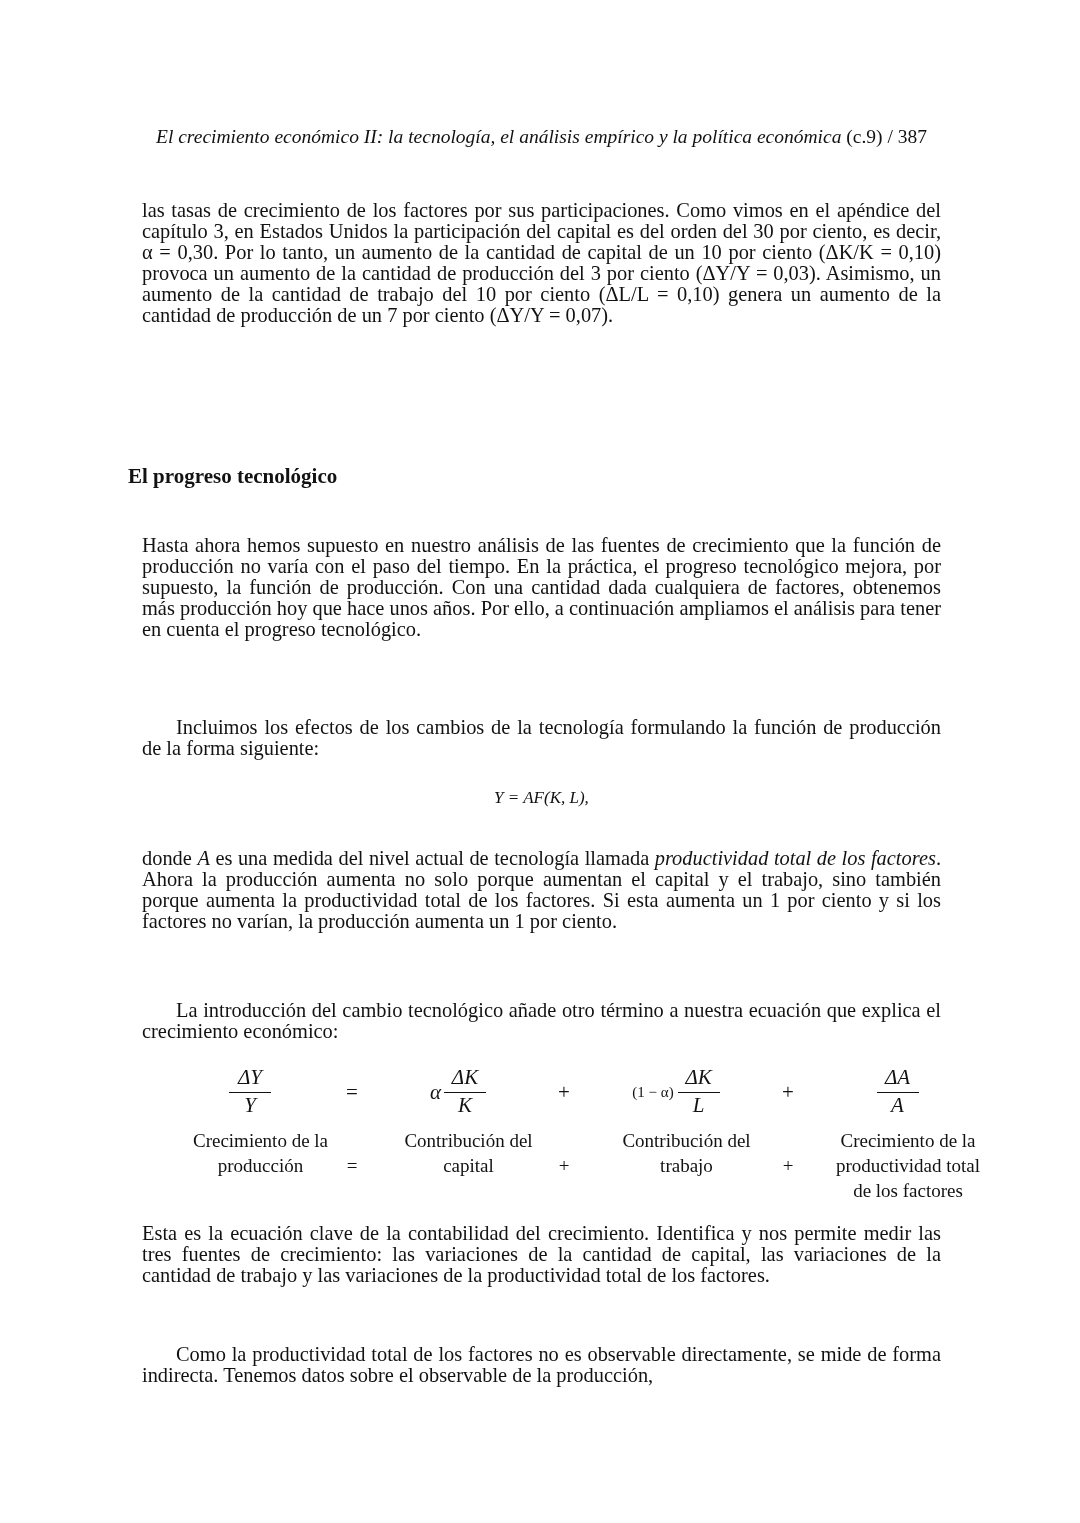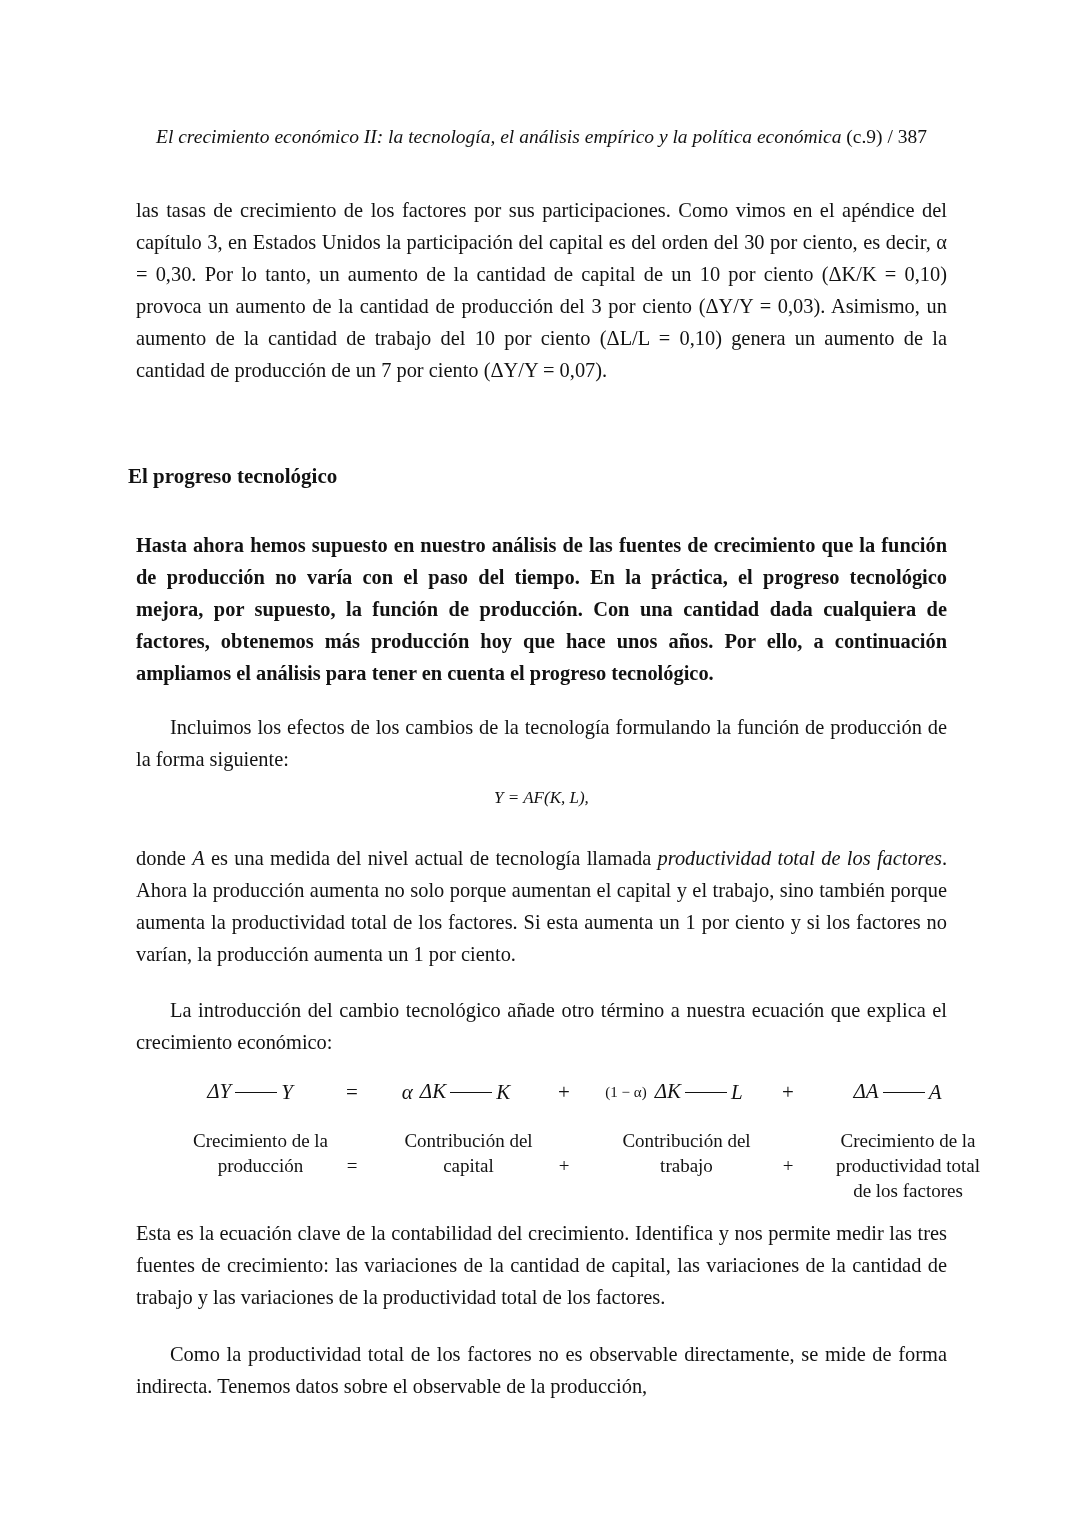--- a/index.html
+++ b/index.html
@@ -50,23 +50,23 @@
     font-style: normal;
   }
 
   
   .body-block {
     position: absolute;
     left: 0;
     width: 827px;
   }
   p.para {
-    margin: 8px;
+    margin: 14px;
     font-size: 20.4px;
-    line-height: 32px;
+    line-height: 21px;
     text-align: justify;
     text-justify: inter-word;
     hyphens: manual;
     -webkit-hyphens: manual;
   }
   p.para.indent {
     text-indent: 34px;
   }
   p.para.lastline-left {
     text-align-last: left;
@@ -95,21 +95,21 @@
 
   
   .growth-eq {
     position: absolute;
     left: 0;
     width: 827px;
   }
 
   .frac {
     display: inline-flex;
-    flex-direction: row;
+    flex-direction: column;
     align-items: center;
     font-style: italic;
     font-size: 21px;
     line-height: 1.02;
     vertical-align: middle;
   }
   .frac .num {
     padding: 0 4px 1px 4px;
   }
   .frac .bar {
@@ -190,21 +190,21 @@
     </div>
 
     <div class="body-block" style="top:186px;">
       <p class="para lastline-left">las tasas de crecimiento de los factores por sus participaciones. Como vimos en el apéndice del capítulo 3, en Estados Unidos la participación del capital es del orden del 30 por ciento, es decir, α = 0,30. Por lo tanto, un aumento de la cantidad de capital de un 10 por ciento (ΔK/K = 0,10) provoca un aumento de la cantidad de producción del 3 por ciento (ΔY/Y = 0,03). Asimismo, un aumento de la cantidad de trabajo del 10 por ciento (ΔL/L = 0,10) genera un aumento de la cantidad de producción de un 7 por ciento (ΔY/Y = 0,07).</p>
     </div>
 
     <div class="body-block" style="top:462px;">
       <h3 class="section-heading">El progreso tecnológico</h3>
     </div>
 
-    <div class="body-block" style="top:521px;font-weight:bold;">
+    <div class="body-block" style="top:521px;">
       <p class="para lastline-left">Hasta ahora hemos supuesto en nuestro análisis de las fuentes de crecimiento que la función de producción no varía con el paso del tiempo. En la práctica, el progreso tecnológico mejora, por supuesto, la función de producción. Con una cantidad dada cualquiera de factores, obtenemos más producción hoy que hace unos años. Por ello, a continuación ampliamos el análisis para tener en cuenta el progreso tecnológico.</p>
     </div>
 
     <div class="body-block" style="top:703px;">
       <p class="para indent lastline-left">Incluimos los efectos de los cambios de la tecnología formulando la función de producción de la forma siguiente:</p>
     </div>
 
     <div class="display-eq" style="top:783px;">
       <span>Y = AF(K, L),</span>
     </div>

